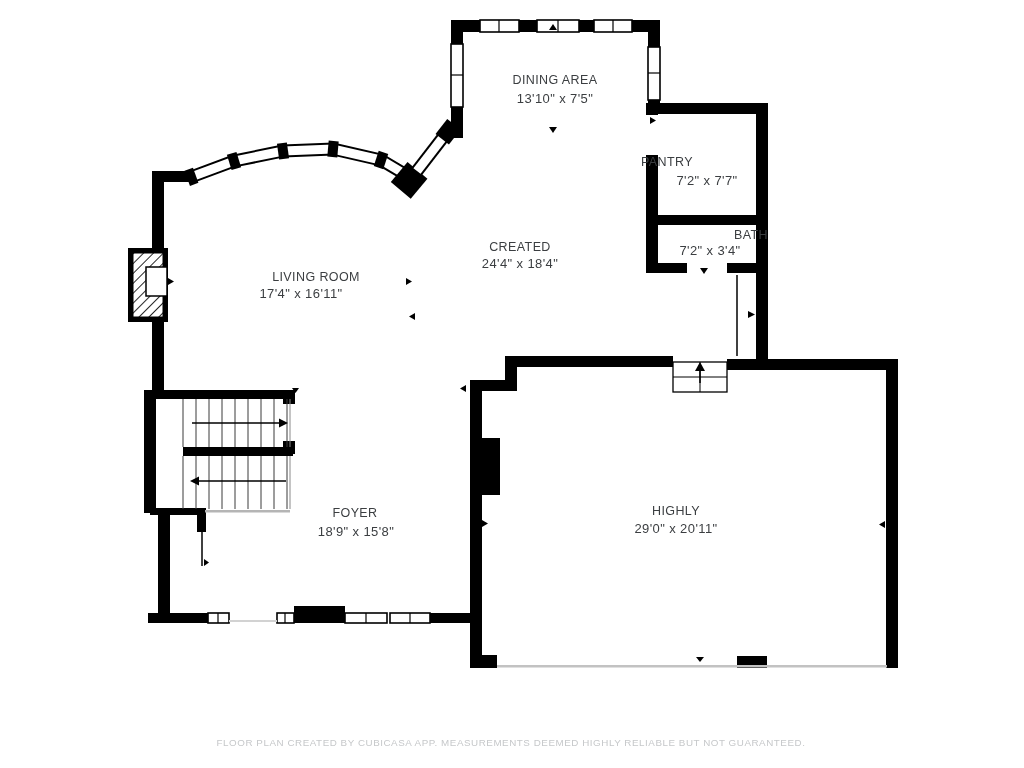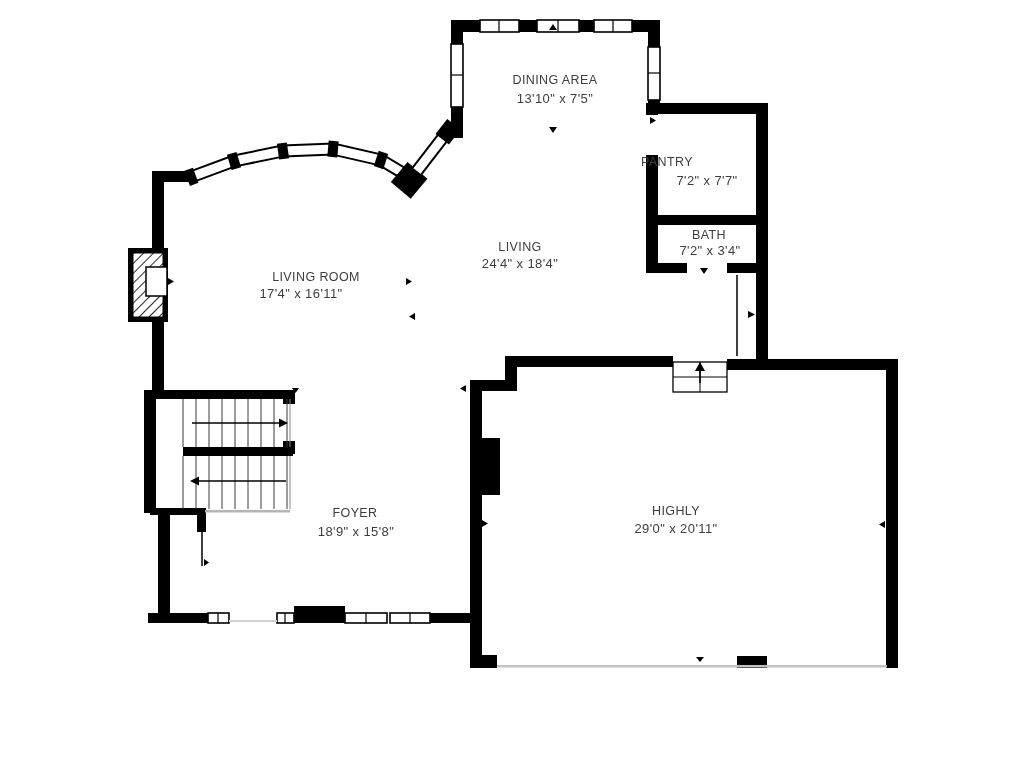--- a/index.html
+++ b/index.html
@@ -223,29 +223,30 @@
       <polygon points="292,388 299,388 295.5,393"></polygon>
     </g>
   </svg>
 
   <div class="room-label room-name" style="left:555px;top:80px">DINING AREA</div>
   <div class="room-label room-dims" style="left:555px;top:98px">13'10" x 7'5"</div>
 
   <div class="room-label room-name" style="left:667px;top:162px">PANTRY</div>
   <div class="room-label room-dims" style="left:707px;top:180px">7'2" x 7'7"</div>
 
-  <div class="room-label room-name" style="left:709px;top:235px">BATH</div>
+  <div class="room-label room-name" style="left:751px;top:235px">BATH</div>
   <div class="room-label room-dims" style="left:710px;top:250px">7'2" x 3'4"</div>
 
-  <div class="room-label room-name" style="left:520px;top:247px">LIVING</div>
+  <div class="room-label room-name" style="left:520px;top:247px">CREATED</div>
   <div class="room-label room-dims" style="left:520px;top:263px">24'4" x 18'4"</div>
 
   <div class="room-label room-name" style="left:316px;top:277px">LIVING ROOM</div>
   <div class="room-label room-dims" style="left:301px;top:293px">17'4" x 16'11"</div>
 
   <div class="room-label room-name" style="left:355px;top:513px">FOYER</div>
   <div class="room-label room-dims" style="left:356px;top:531px">18'9" x 15'8"</div>
 
   <div class="room-label room-name" style="left:676px;top:511px">HIGHLY</div>
   <div class="room-label room-dims" style="left:676px;top:528px">29'0" x 20'11"</div>
 
+  <div class="footer-note">FLOOR PLAN CREATED BY CUBICASA APP. MEASUREMENTS DEEMED HIGHLY RELIABLE BUT NOT GUARANTEED.</div>
 
 </div>
 
 </body></html>

